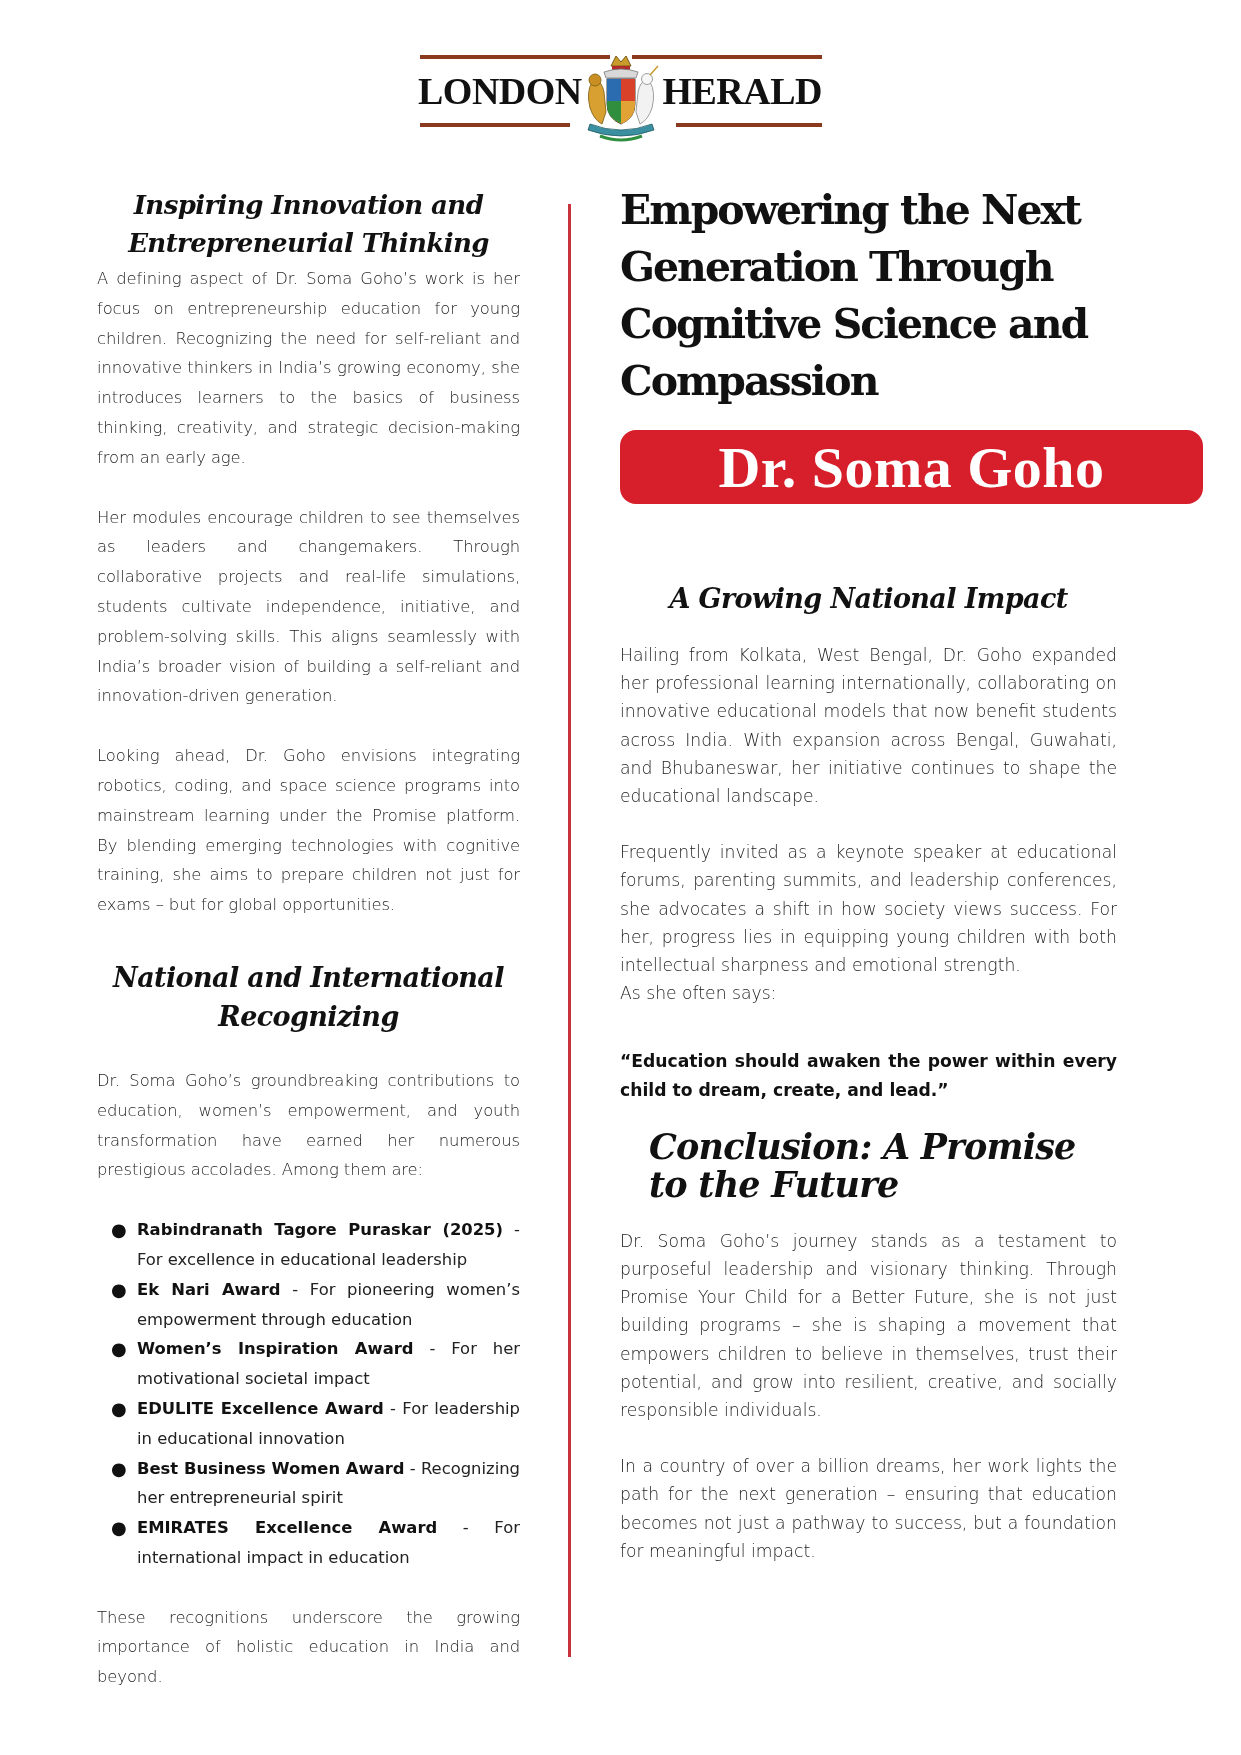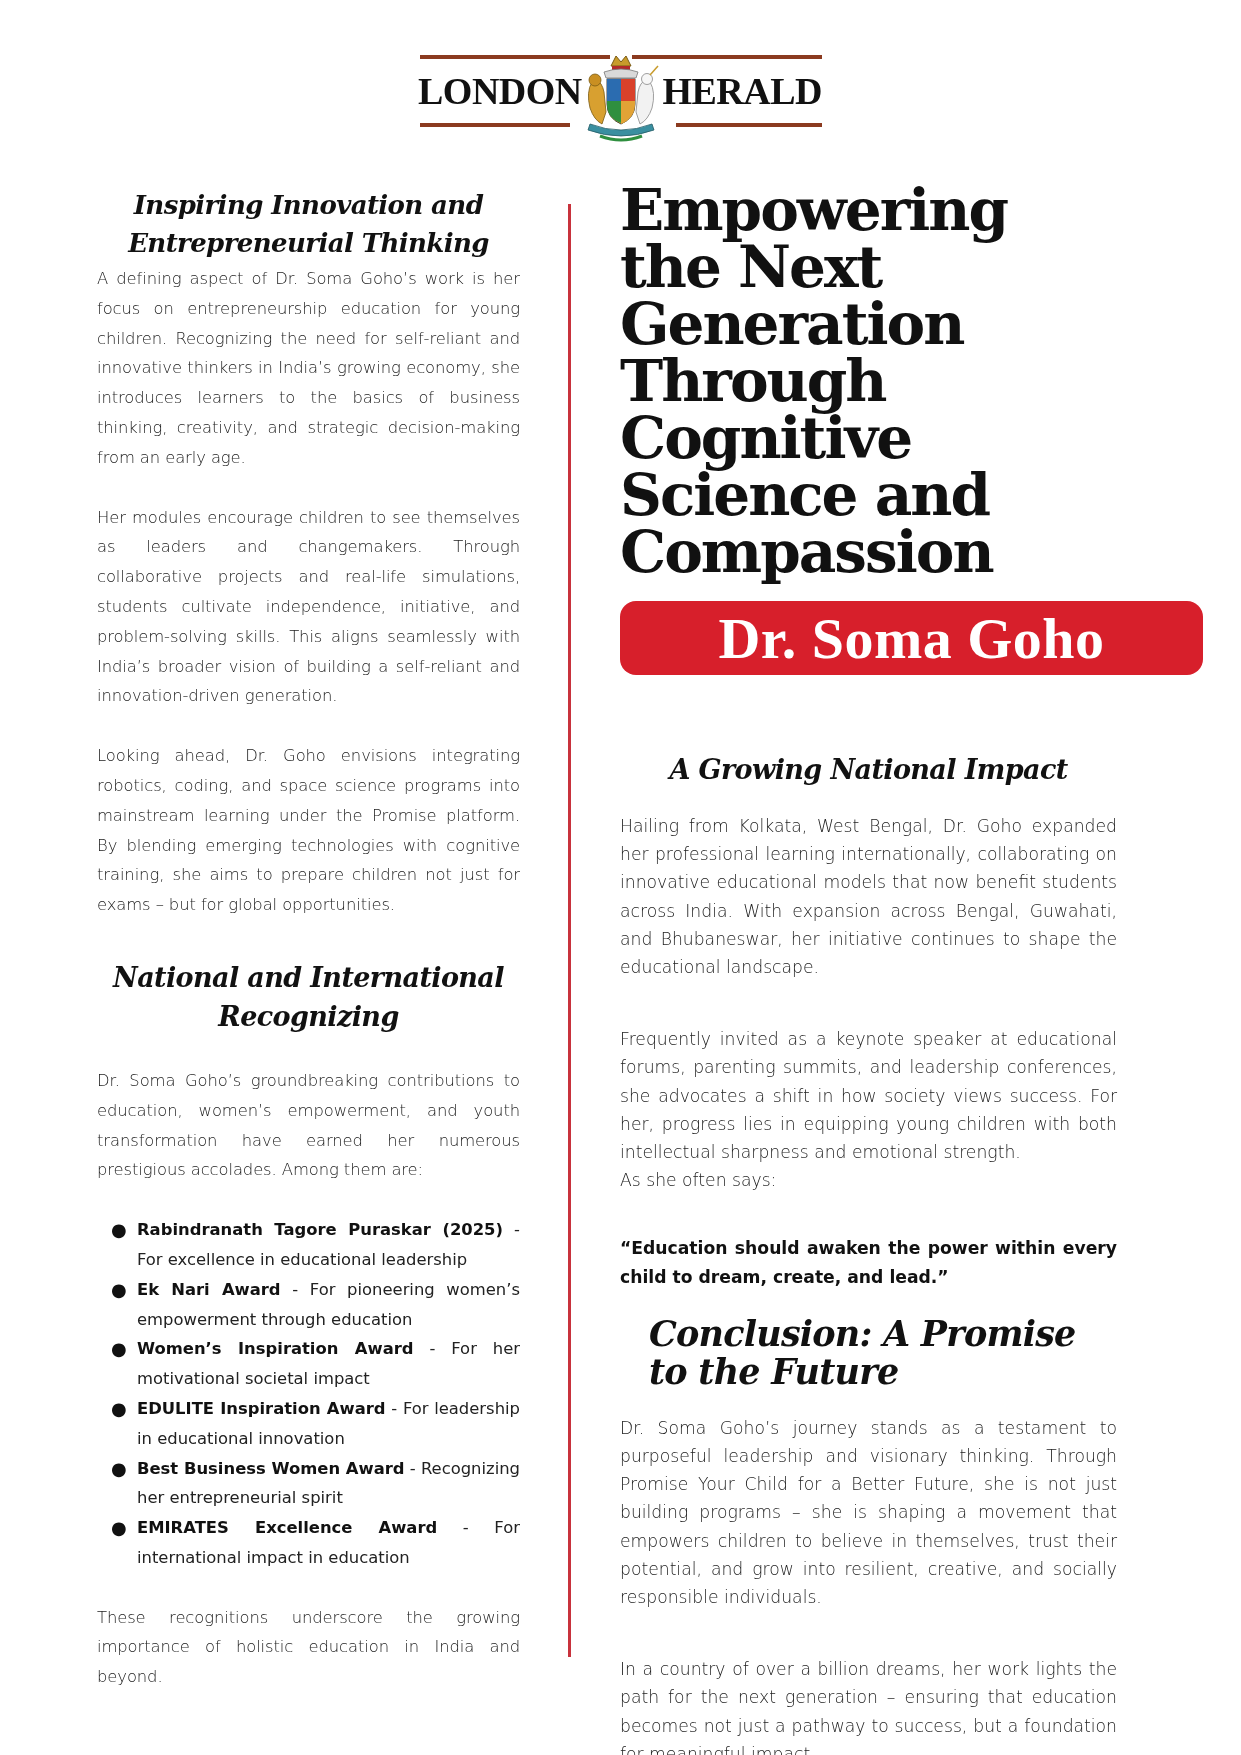--- a/index.html
+++ b/index.html
@@ -30,27 +30,27 @@
     .body-p { font-family: "DejaVu Sans", sans-serif; font-size: 16.4px; line-height: 29.8px; color: #222; text-align: justify; font-weight: 300; letter-spacing: -0.1px; }
     .body-p.gap { margin-top: 30px; }
     .body-p.first { margin-top: 2px; }
 
     .awards { list-style: none; margin-top: 30px; }
     .awards li { position: relative; padding-left: 40px; font-family: "DejaVu Sans", sans-serif; font-size: 16.4px; line-height: 29.8px; color: #222; text-align: justify; }
     .awards li .bullet { position: absolute; left: 14px; top: 0; font-size: 18px; color: #111; }
     .awards li .aw-name { font-weight: bold; color: #111; }
 
     
-    .main-title { font-family: "DejaVu Serif", serif; font-weight: bold; font-size: 58px; line-height: 57px; color: #111; letter-spacing: -2px; }
+    .main-title { font-family: "DejaVu Serif", serif; font-weight: bold; font-size: 41px; line-height: 57px; color: #111; letter-spacing: -2px; }
     .name-badge { margin-top: 20px; width: 583px; height: 74px; background: #d71f2b; border-radius: 16px; display: flex; align-items: center; justify-content: center; }
     .name-badge span { font-family: "Liberation Serif", serif; font-weight: bold; font-size: 58px; color: #ffffff; letter-spacing: 0.5px; }
     .right-h { font-size: 27px; line-height: 38px; margin-top: 76px; }
     .right-h2 { font-size: 35px; line-height: 38px; margin-top: 24px; text-align: left; letter-spacing: -0.8px; margin-left: 29px; }
     .rp { font-family: "DejaVu Sans", sans-serif; font-size: 17.2px; line-height: 28.2px; color: #222; text-align: justify; font-weight: 300; }
-    .rp.gap { margin-top: 44px; }
+    .rp.gap { margin-top: 28px; }
     .rp.first { margin-top: 23px; }
     .quote { font-family: "DejaVu Sans", sans-serif; font-weight: bold; font-size: 17.2px; line-height: 28.2px; color: #111; margin-top: 40px; text-align: justify; }
   </style>
 </head>
 <body>
 
 <header class="masthead">
   <div class="mh-rule tl"></div>
   <div class="mh-rule tr"></div>
   <div class="mh-rule bl"></div>
@@ -91,21 +91,21 @@
   <p class="body-p gap">Her modules encourage children to see themselves as leaders and changemakers. Through collaborative projects and real-life simulations, students cultivate independence, initiative, and problem-solving skills. This aligns seamlessly with India’s broader vision of building a self-reliant and innovation-driven generation.</p>
   <p class="body-p gap">Looking ahead, Dr. Goho envisions integrating robotics, coding, and space science programs into mainstream learning under the Promise platform. By blending emerging technologies with cognitive training, she aims to prepare children not just for exams – but for global opportunities.</p>
 
   <h2 class="h-section left-h2">National and International Recognizing</h2>
   <p class="body-p" style="margin-top:30px">Dr. Soma Goho’s groundbreaking contributions to education, women’s empowerment, and youth transformation have earned her numerous prestigious accolades. Among them are:</p>
 
   <ul class="awards">
     <li><span class="bullet">●</span><span class="aw-name">Rabindranath Tagore Puraskar (2025)</span><span> - For excellence in educational leadership</span></li>
     <li><span class="bullet">●</span><span class="aw-name">Ek Nari Award</span><span> - For pioneering women’s empowerment through education</span></li>
     <li><span class="bullet">●</span><span class="aw-name">Women’s Inspiration Award</span><span> - For her motivational societal impact</span></li>
-    <li><span class="bullet">●</span><span class="aw-name">EDULITE Inspiration Award</span><span> - For leadership in educational innovation</span></li>
+    <li><span class="bullet">●</span><span class="aw-name">EDULITE Excellence Award</span><span> - For leadership in educational innovation</span></li>
     <li><span class="bullet">●</span><span class="aw-name">Best Business Women Award</span><span> - Recognizing her entrepreneurial spirit</span></li>
     <li><span class="bullet">●</span><span class="aw-name">EMIRATES Excellence Award</span><span> - For international impact in education</span></li>
   </ul>
 
   <p class="body-p gap">These recognitions underscore the growing importance of holistic education in India and beyond.</p>
 </section>
 
 <section class="col-right">
   <h1 class="main-title">Empowering the Next Generation Through Cognitive Science and Compassion</h1>
   <div class="name-badge">

